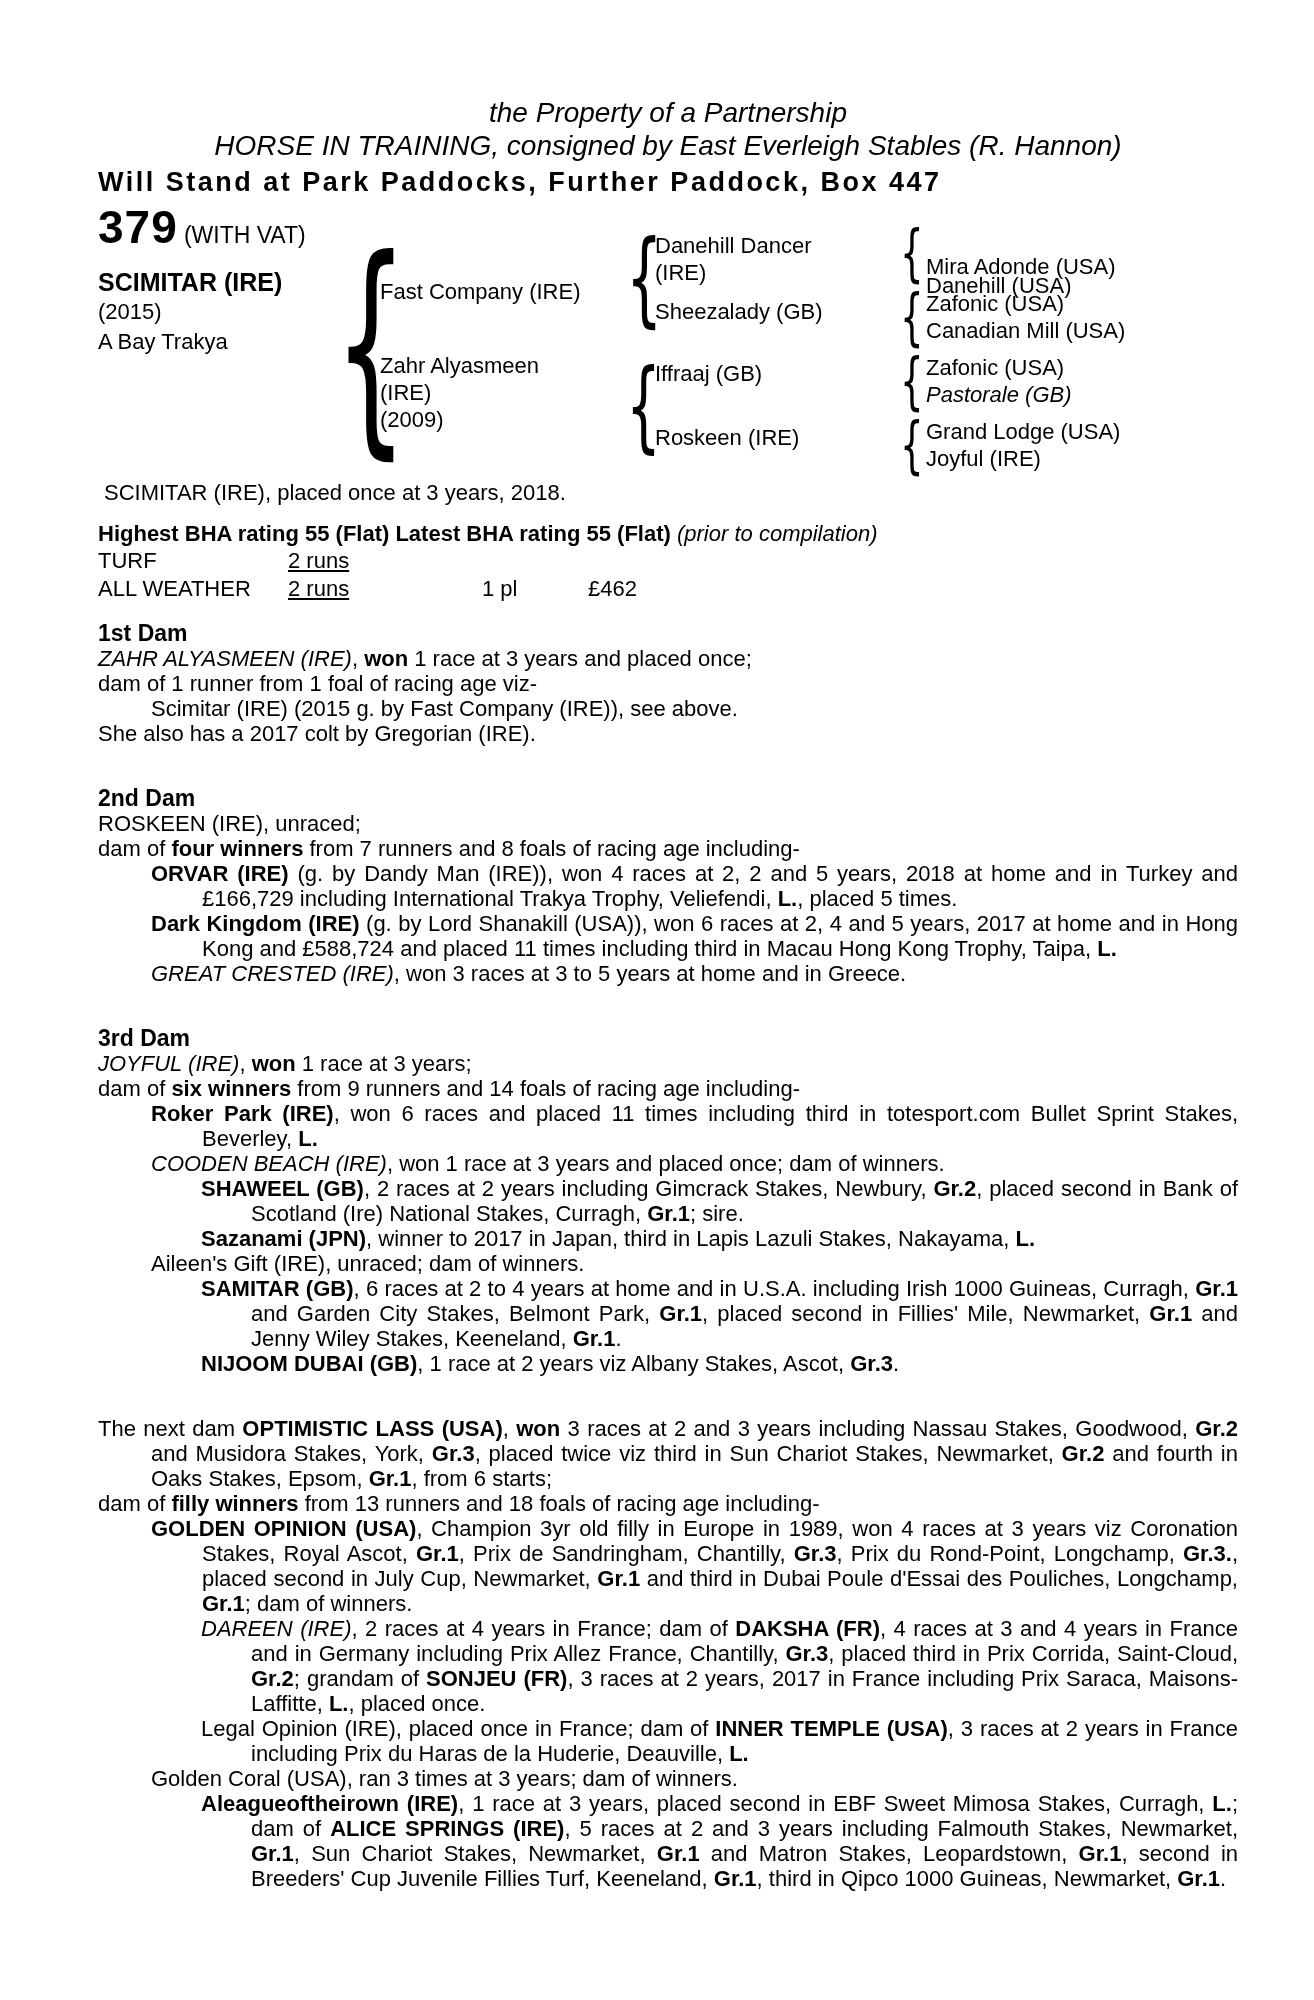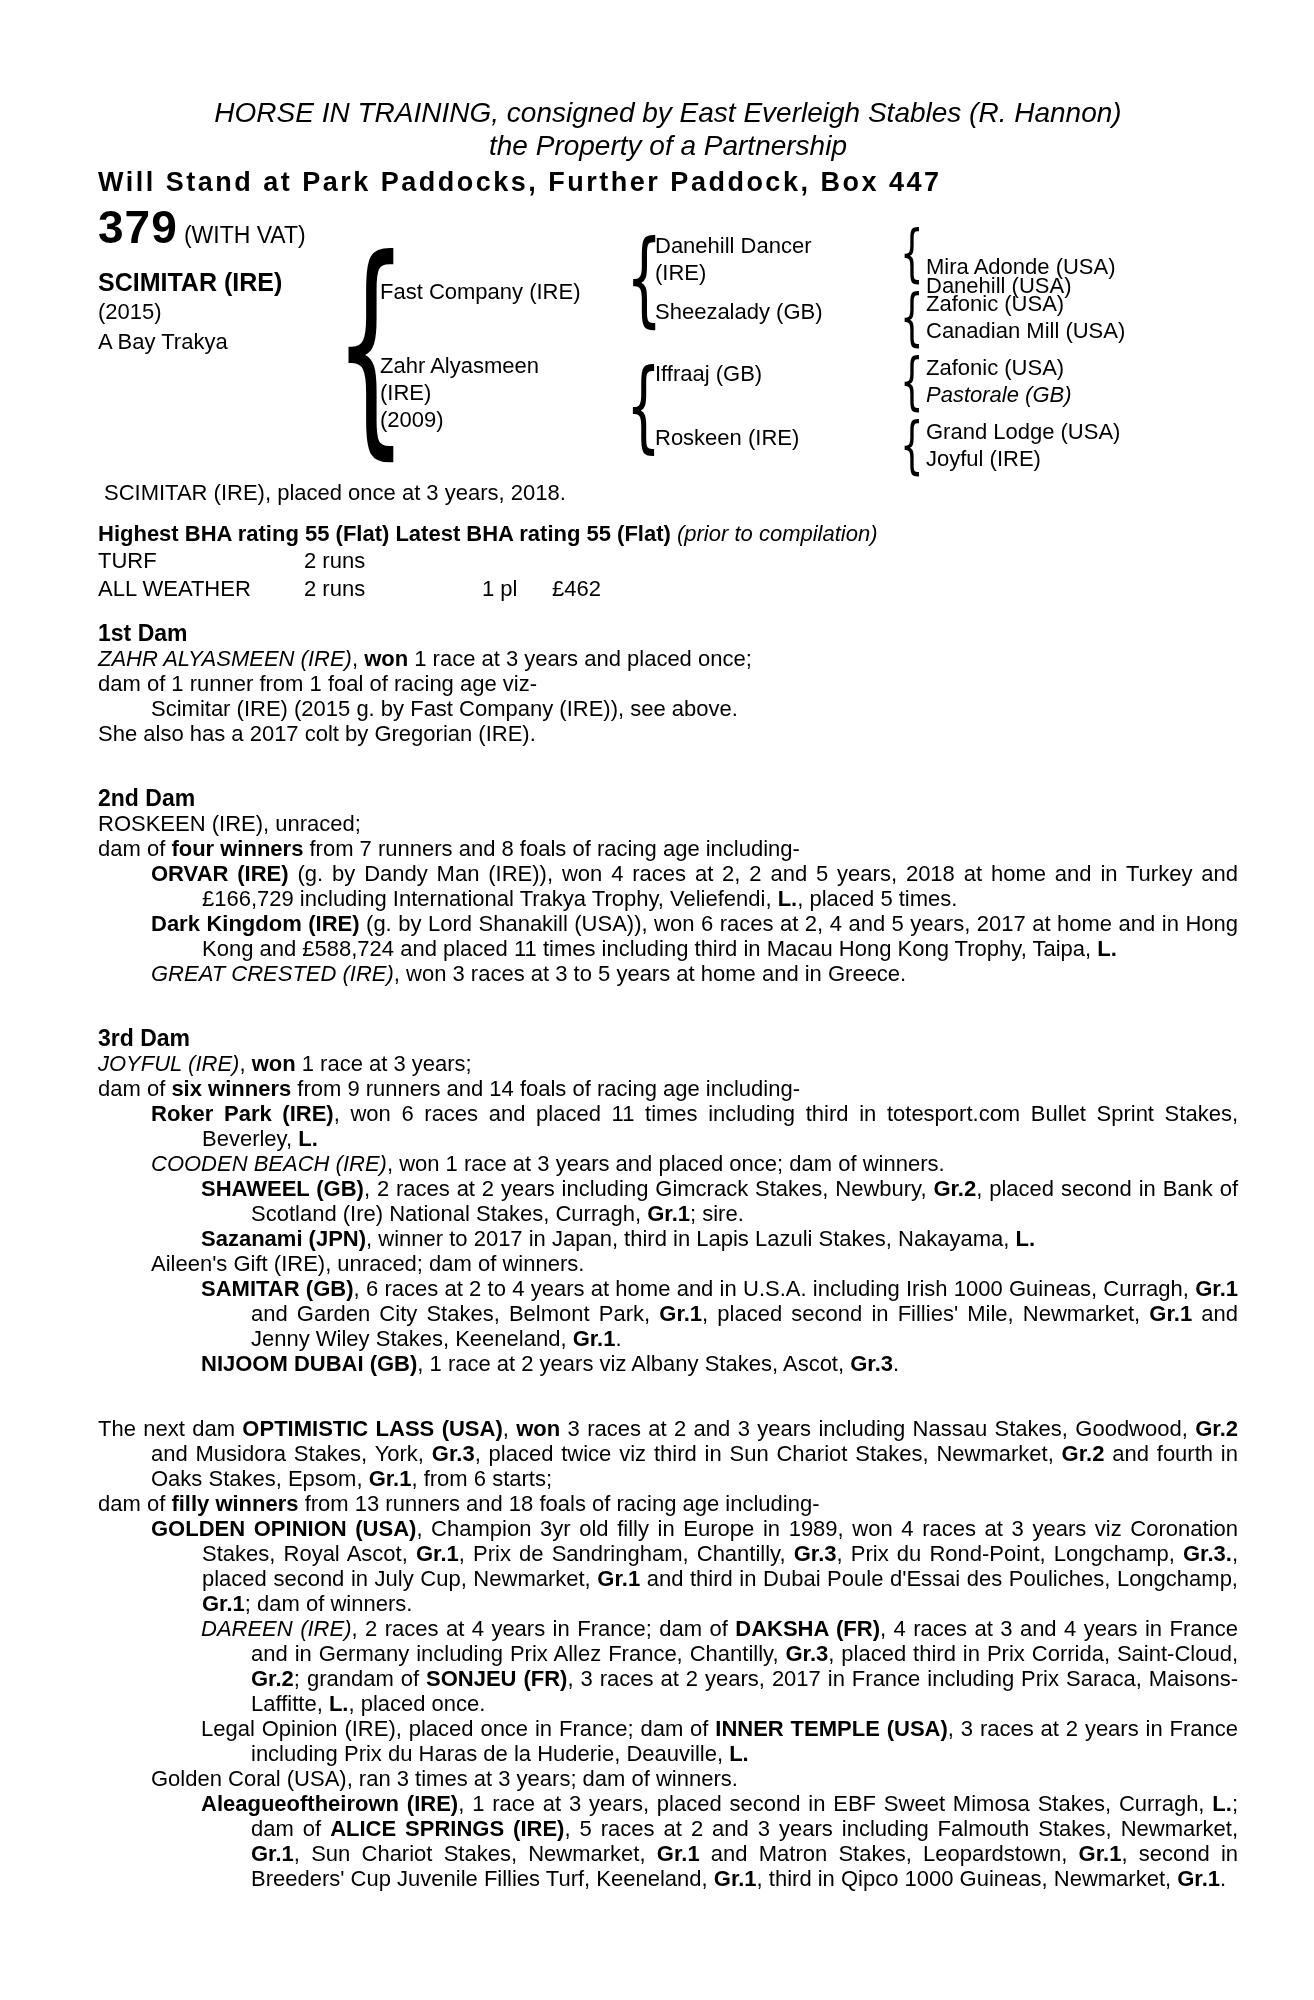--- a/index.html
+++ b/index.html
@@ -21,43 +21,43 @@
   .br-a{left:528px;top:24px;font-size:104px;transform:scale(0.55,1);}
   .br-b{left:528px;top:154px;font-size:100px;transform:scale(0.55,1);}
   .br-p{left:802px;font-size:62px;transform:scale(0.6,1);}
   
   .record{line-height:26px;margin-top:6px;padding-left:6px;}
   .bha{line-height:26px;margin-top:15px;}
   .bha .bold-part{font-weight:bold;}
   .bha .italic-part{font-style:italic;}
   .statrow{position:relative;height:28px;line-height:28px;}
   .statrow .c1{position:absolute;left:0;}
-  .statrow .c2{position:absolute;left:206px;}
+  .statrow .c2{position:absolute;left:190px;text-decoration:underline;}
   .statrow .c3{position:absolute;left:384px;}
-  .statrow .c4{position:absolute;left:454px;}
+  .statrow .c4{position:absolute;left:490px;}
   
   #sections{margin-top:18px;}
   .section + .section{margin-top:40px;}
   .sec-head{font-weight:bold;font-size:23px;line-height:25px;}
   .para{line-height:25px;}
   .m  {padding-left:53px;text-indent:-53px;}
   .l1 {padding-left:104px;text-indent:-51px;}
   .l2 {padding-left:153px;text-indent:-50px;}
   .just{text-align:justify;}
   .b{font-weight:bold;}
   .i{font-style:italic;}
 </style>
 </head>
 <body>
 
 <div class="page">
   <div class="content">
 
+    <div class="t1">the Property of a Partnership</div>
     <div class="t1">HORSE IN TRAINING, consigned by East Everleigh Stables (R. Hannon)</div>
-    <div class="t1">the Property of a Partnership</div>
     <div class="stand">Will Stand at Park Paddocks, Further Paddock, Box 447</div>
 
     <div class="ped">
 
       <div class="abs" style="left:0;top:0;">
         <div class="lotline">
           <span class="lotnum">379</span>
           <span class="vat">(WITH VAT)</span>
         </div>
         <div class="horse">SCIMITAR (IRE)</div>

